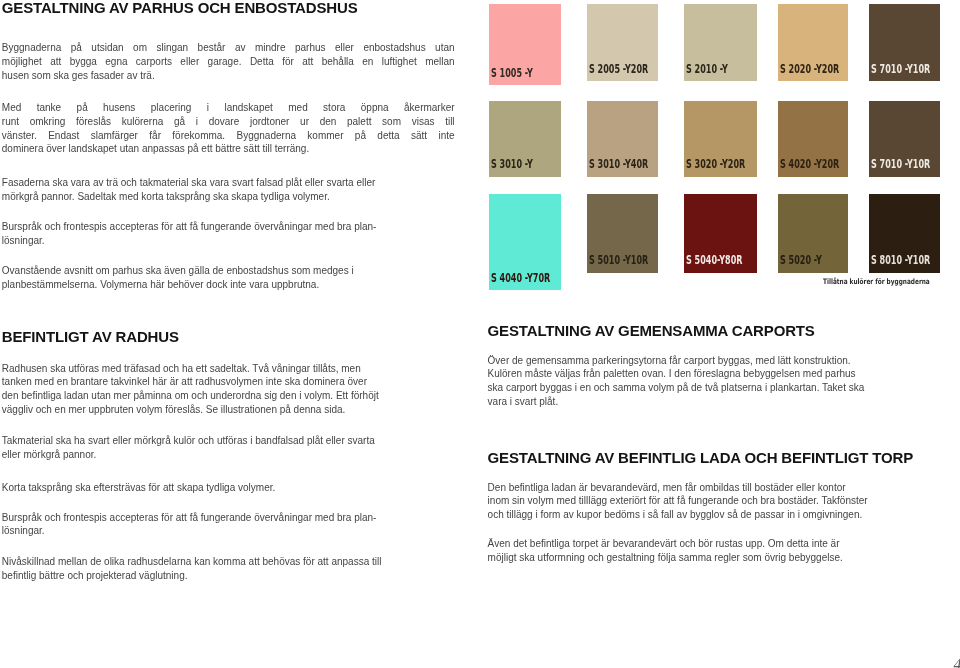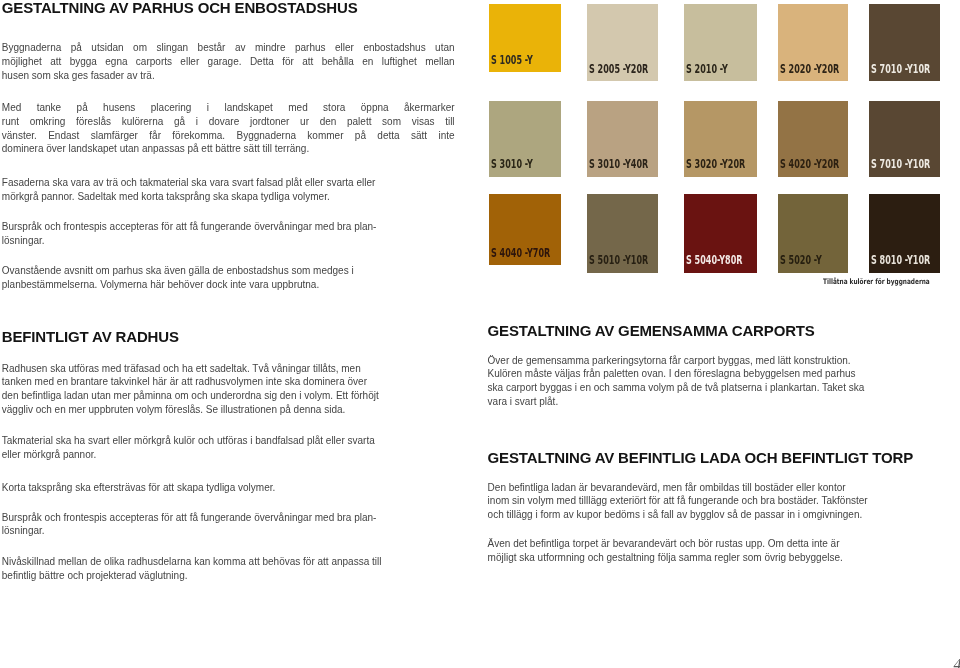--- a/index.html
+++ b/index.html
@@ -93,21 +93,21 @@
         <div class="ln">Den befintliga ladan är bevarandevärd, men får ombildas till bostäder eller kontor</div>
         <div class="ln">inom sin volym med tilllägg exteriört för att få fungerande och bra bostäder. Takfönster</div>
         <div class="ln">och tillägg i form av kupor bedöms i så fall av bygglov så de passar in i omgivningen.</div>
       </div>
       <div class="para" style="left: 487.6px; top: 537px; width: 452.8px;">
         <div class="ln">Även det befintliga torpet är bevarandevärt och bör rustas upp. Om detta inte är</div>
         <div class="ln">möjligt ska utformning och gestaltning följa samma regler som övrig bebyggelse.</div>
       </div>
     </div>
   <div class="palette" id="palette">
-      <div class="sw" style="left: 1px; top: 4.1px; width: 71.6px; height: 68px; background: #eab308;">
+      <div class="sw" style="left: 1px; top: 4.1px; width: 71.6px; height: 81px; background: #fca5a5;">
         <span class="lbl" style="color: rgb(46, 42, 34); left: 2.3px; bottom: 5.9px;">S 1005 -Y</span>
       </div>
       <div class="sw" style="left: 98.5px; top: 4.1px; width: 71px; height: 77.2px; background: rgb(211, 200, 174);">
         <span class="lbl" style="color: rgb(43, 36, 28); left: 2.3px; bottom: 5.9px;">S 2005 -Y20R</span>
       </div>
       <div class="sw" style="left: 196.2px; top: 4.1px; width: 72.9px; height: 77.2px; background: rgb(199, 190, 157); text-align: center;">
         <span class="lbl" style="color: rgb(42, 37, 25); left: 2.3px; bottom: 5.9px;">S 2010 -Y</span>
       </div>
       <div class="sw" style="left: 289.9px; top: 4.1px; width: 70.2px; height: 77.2px; background: rgb(217, 179, 124); padding-left: 48px;">
         <span class="lbl" style="color: rgb(45, 35, 22); left: 2.3px; bottom: 5.9px;">S 2020 -Y20R</span>
@@ -123,21 +123,21 @@
       </div>
       <div class="sw" style="left: 196.2px; top: 101px; width: 72.9px; height: 76.4px; background: rgb(181, 151, 101);">
         <span class="lbl" style="color: rgb(43, 33, 19); left: 2.3px; bottom: 6.7px;">S 3020 -Y20R</span>
       </div>
       <div class="sw" style="left: 289.9px; top: 101px; width: 70.2px; height: 76.4px; background: rgb(147, 115, 69);">
         <span class="lbl" style="color: rgb(43, 31, 16); left: 2.3px; bottom: 6.7px;">S 4020 -Y20R</span>
       </div>
       <div class="sw" style="left: 381.2px; top: 101px; width: 70.6px; height: 76.4px; background: rgb(89, 71, 51);">
         <span class="lbl" style="color: rgb(238, 234, 226); left: 1.8px; bottom: 6.7px;">S 7010 -Y10R</span>
       </div>
-      <div class="sw" style="left: 1px; top: 194.4px; width: 71.6px; height: 71px; background: #a16207; padding-left: 14px;">
+      <div class="sw" style="left: 1px; top: 194.4px; width: 71.6px; height: 96px; background: #5eead4; padding-left: 14px;">
         <span class="lbl" style="color: rgb(45, 21, 12); left: 2.3px; bottom: 6.2px;">S 4040 -Y70R</span>
       </div>
       <div class="sw" style="left: 98.5px; top: 194.4px; width: 71px; height: 78.3px; background: rgb(116, 103, 74);">
         <span class="lbl" style="color: rgb(38, 31, 18); left: 2.3px; bottom: 6.2px;">S 5010 -Y10R</span>
       </div>
       <div class="sw" style="left: 196.2px; top: 194.4px; width: 72.9px; height: 78.3px; background: rgb(106, 19, 17);">
         <span class="lbl" style="color: rgb(242, 231, 228); left: 2.3px; bottom: 6.2px;">S 5040-Y80R</span>
       </div>
       <div class="sw" style="left: 289.9px; top: 194.4px; width: 70.2px; height: 78.3px; background: rgb(115, 100, 58);">
         <span class="lbl" style="color: rgb(37, 30, 15); left: 2.3px; bottom: 6.2px;">S 5020 -Y</span>

